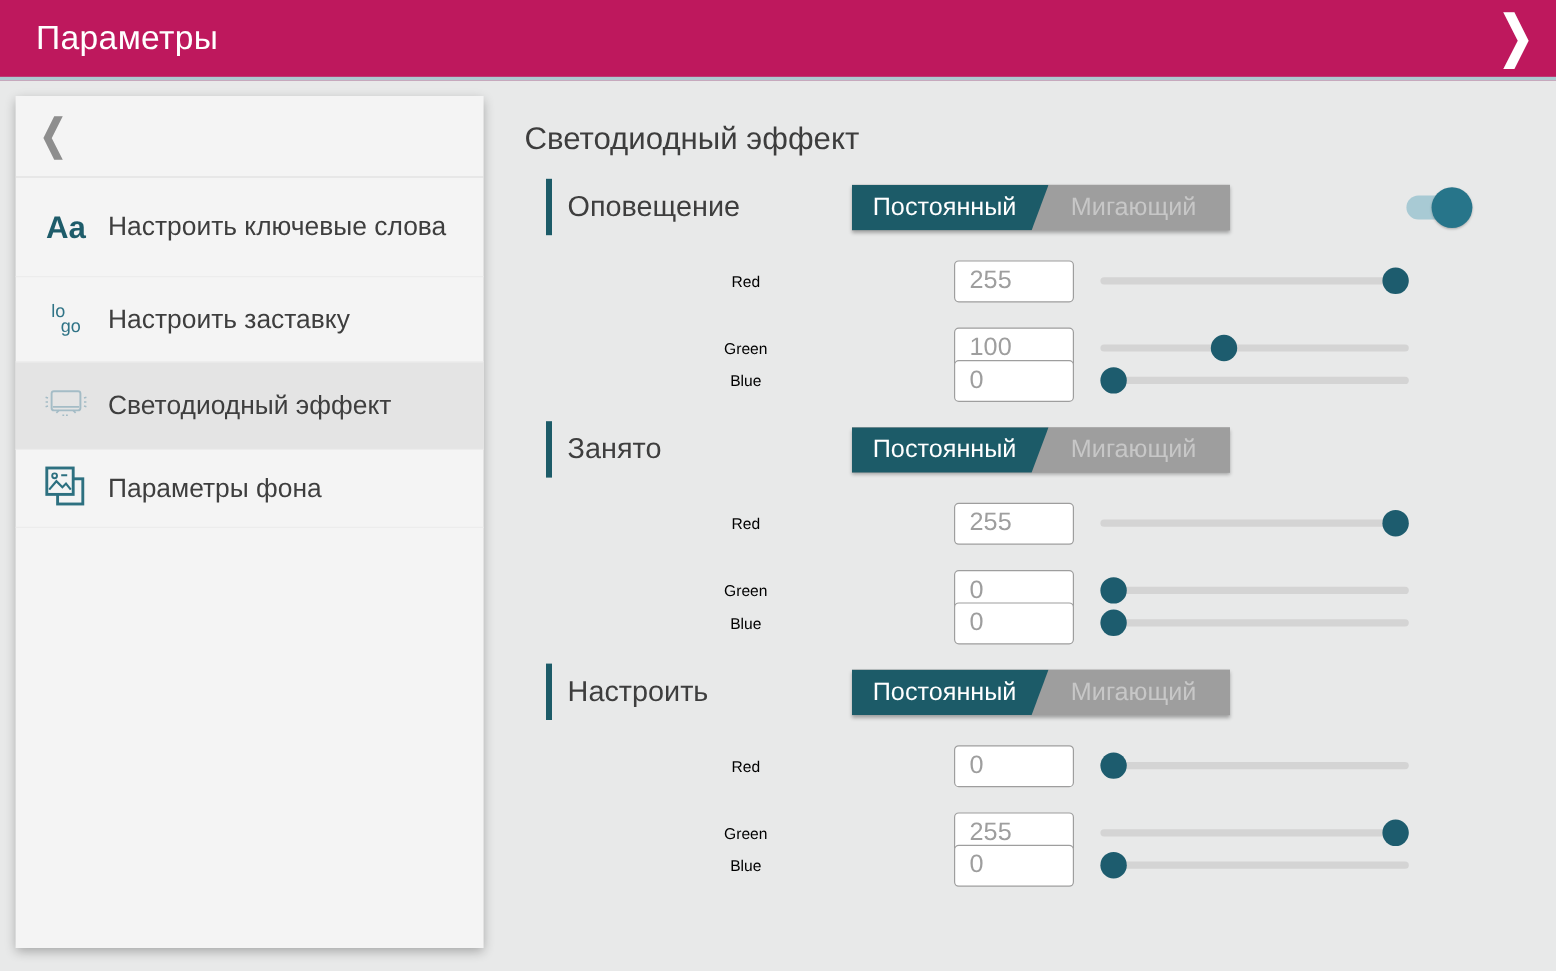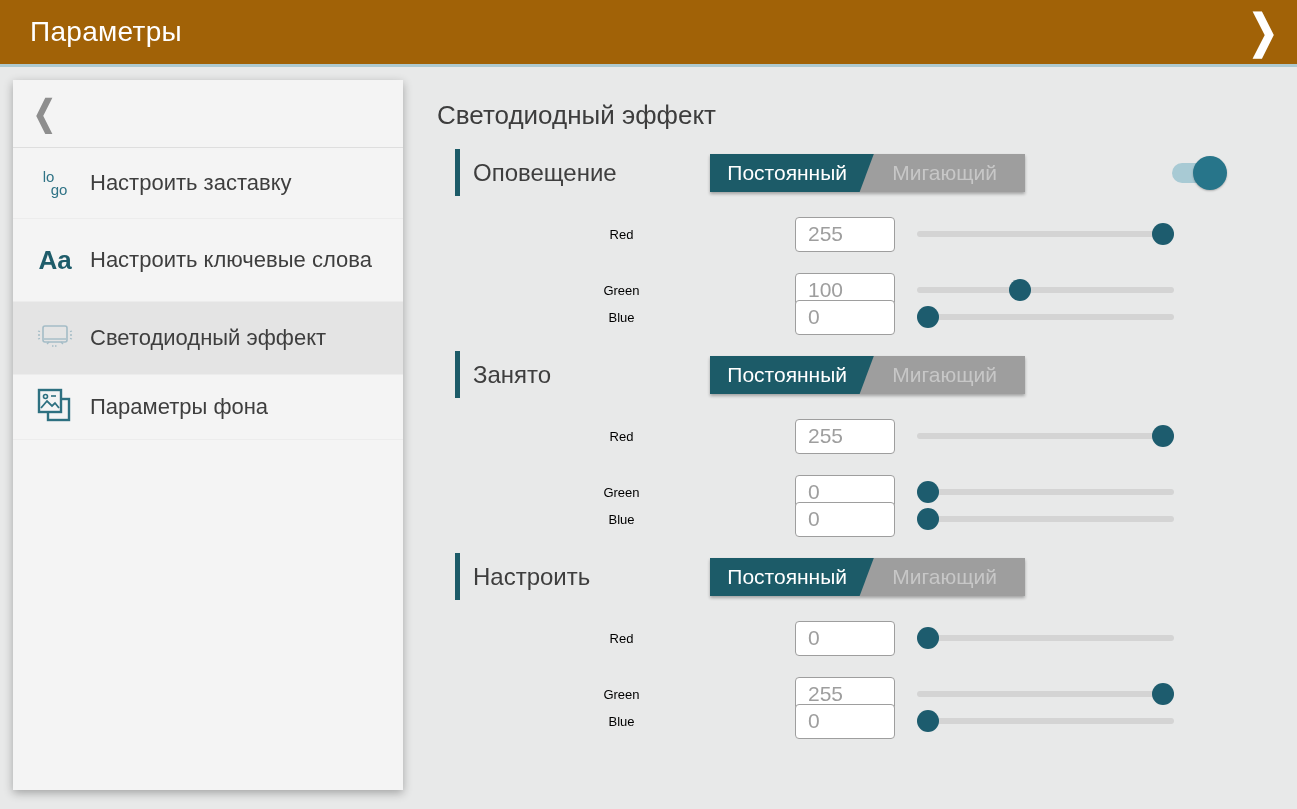--- a/index.html
+++ b/index.html
@@ -4,21 +4,21 @@
 <style>
   html,body{margin:0;padding:0}
   body{
     width:1297px;height:809px;position:relative;overflow:hidden;
     background:#e8e9e9;font-family:"Liberation Sans",sans-serif;
     -webkit-font-smoothing:antialiased;
   }
   
   .header{
     position:absolute;left:0;top:0;width:100%;height:64px;
-    background:#a16207;border-bottom:3px solid #adc9d0;
+    background:#be185d;border-bottom:3px solid #adc9d0;
     display:flex;align-items:center;box-sizing:content-box;
   }
   .header-title{color:#ffffff;font-size:28px;margin-left:30px;letter-spacing:.3px}
   .header-fwd{
     position:absolute;right:20px;top:50%;transform:translateY(-54%) scaleY(1.35) scaleX(1.05);
     color:#ffffff;font-size:34px;font-weight:bold;cursor:pointer;line-height:1;
   }
   
   .sidebar{
     position:absolute;left:13px;top:80px;width:390px;height:710px;
@@ -92,32 +92,32 @@
 <div class="header">
   <div class="header-title">Параметры</div>
   <div class="header-fwd">❯</div>
 </div>
 
 <div class="sidebar">
   <div class="back-row">
     <span class="back-icon">❮</span>
   </div>
 
+  <div class="side-item h82">
+    <span class="side-icon">
+      <span class="aa-icon">Aa</span>
+    </span>
+    <span class="side-label">Настроить ключевые слова</span>
+  </div>
+
   <div class="side-item h70">
     <span class="side-icon">
       <span class="logo-icon"><span>lo</span><span class="l2">go</span></span>
     </span>
     <span class="side-label">Настроить заставку</span>
-  </div>
-
-  <div class="side-item h82">
-    <span class="side-icon">
-      <span class="aa-icon">Aa</span>
-    </span>
-    <span class="side-label">Настроить ключевые слова</span>
   </div>
 
   <div class="side-item h72 selected">
     <span class="side-icon">
       <svg width="40" height="30" viewBox="0 0 40 30">
         <rect x="8" y="3" width="24" height="16" rx="2" fill="none" stroke="#a4bcc6" stroke-width="1.6"></rect>
         <line x1="9" y1="16" x2="31" y2="16" stroke="#a4bcc6" stroke-width="1.4"></line>
         <line x1="12" y1="21" x2="14" y2="19" stroke="#a4bcc6" stroke-width="1.4"></line>
         <line x1="28" y1="21" x2="26" y2="19" stroke="#a4bcc6" stroke-width="1.4"></line>
         <line x1="3" y1="8" x2="5" y2="8.6" stroke="#a4bcc6" stroke-width="1.3"></line>

